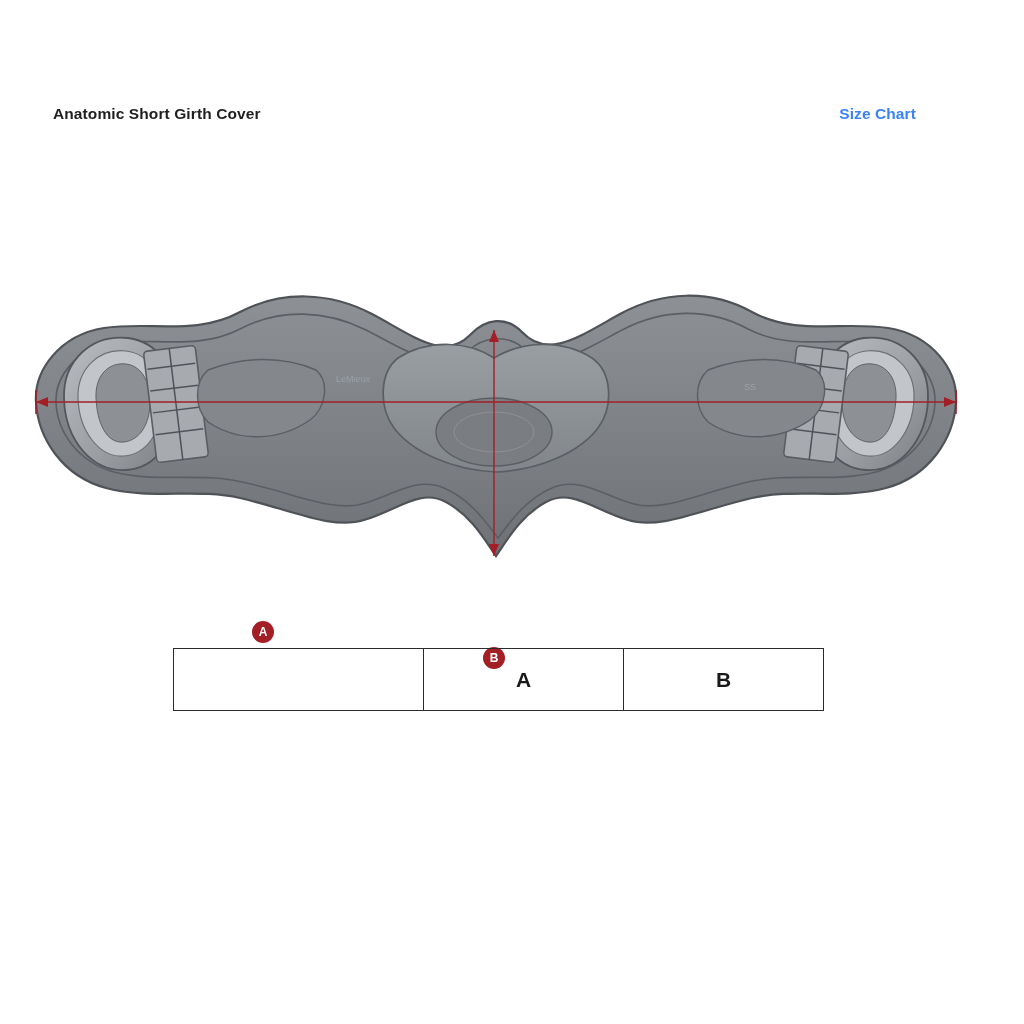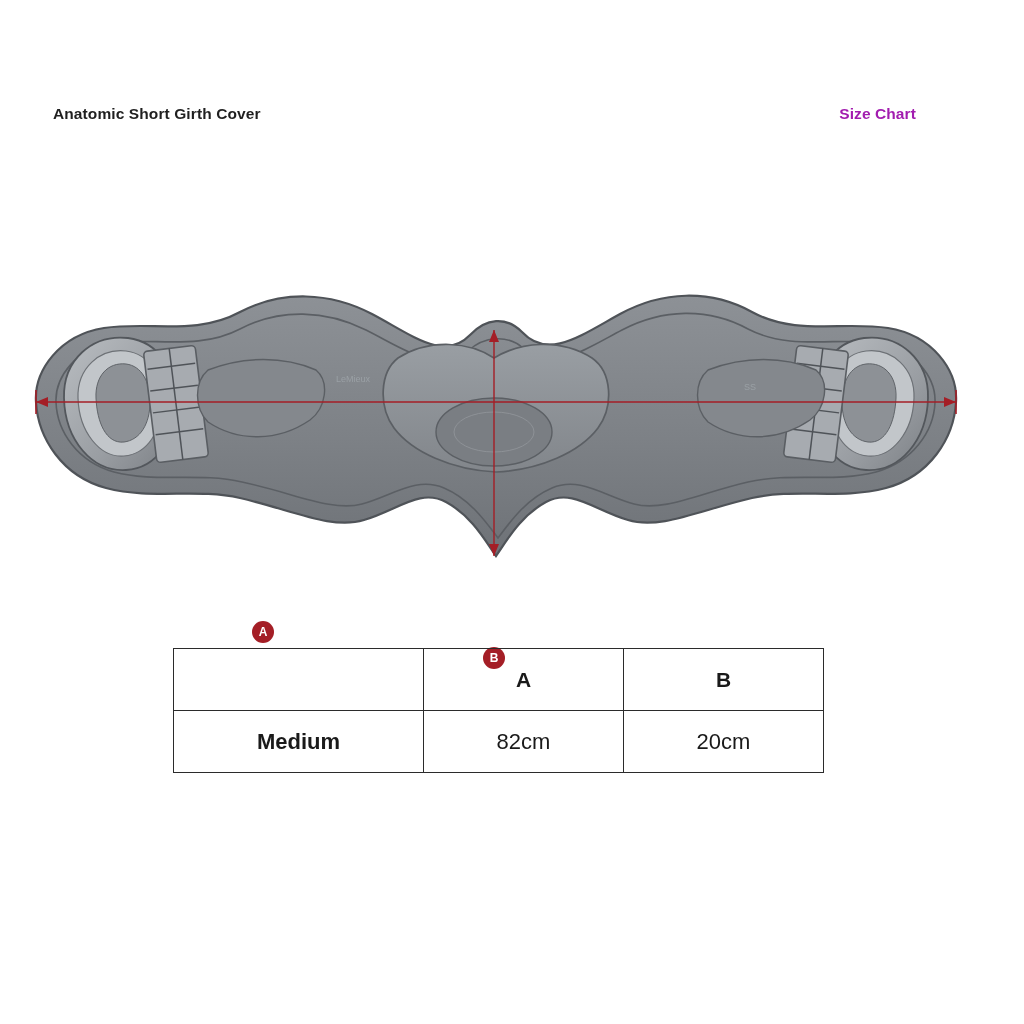--- a/index.html
+++ b/index.html
@@ -33,21 +33,21 @@
     letter-spacing: 0.1px;
     color: #1f1f1f;
   }
   .header .size-chart {
     position: absolute;
     right: 108px;
     top: 0;
     font-size: 15.5px;
     font-weight: bold;
     letter-spacing: 0.1px;
-    color: #a21caf;
+    color: #3b82f6;
   }
 
   
   .diagram {
     position: absolute;
     left: 0;
     top: 230px;
     width: 852px;
     height: 390px;
   }
@@ -243,19 +243,14 @@
       <col class="col-b">
   </colgroup>
   <thead>
     <tr>
       <th class="blank-cell"></th>
       <th>A</th>
       <th>B</th>
     </tr>
   </thead>
   <tbody>
-    <tr>
-      <td class="row-label">Medium</td>
-      <td>82cm</td>
-      <td>20cm</td>
-    </tr>
   </tbody>
 </table>
 
 </body></html>

